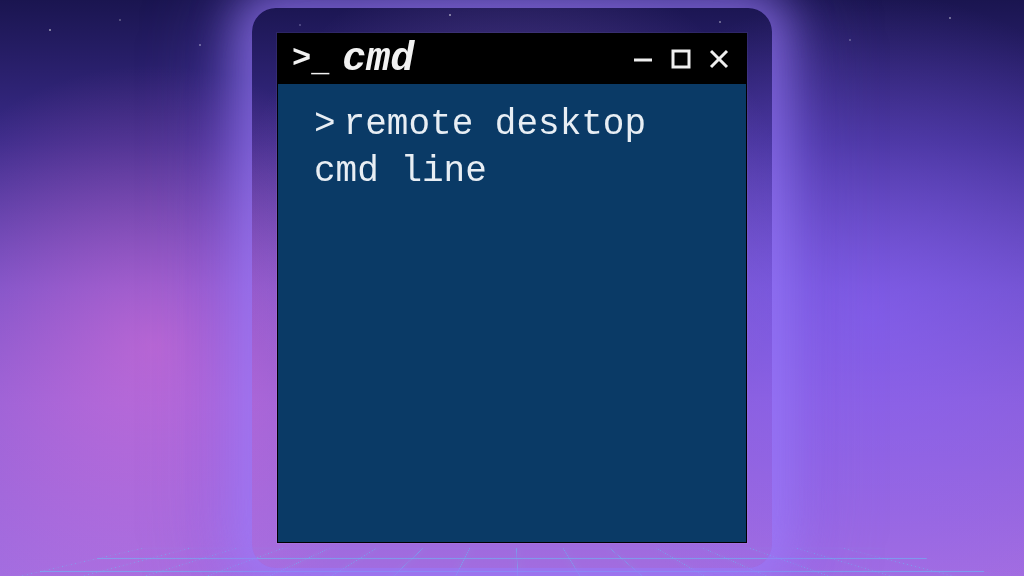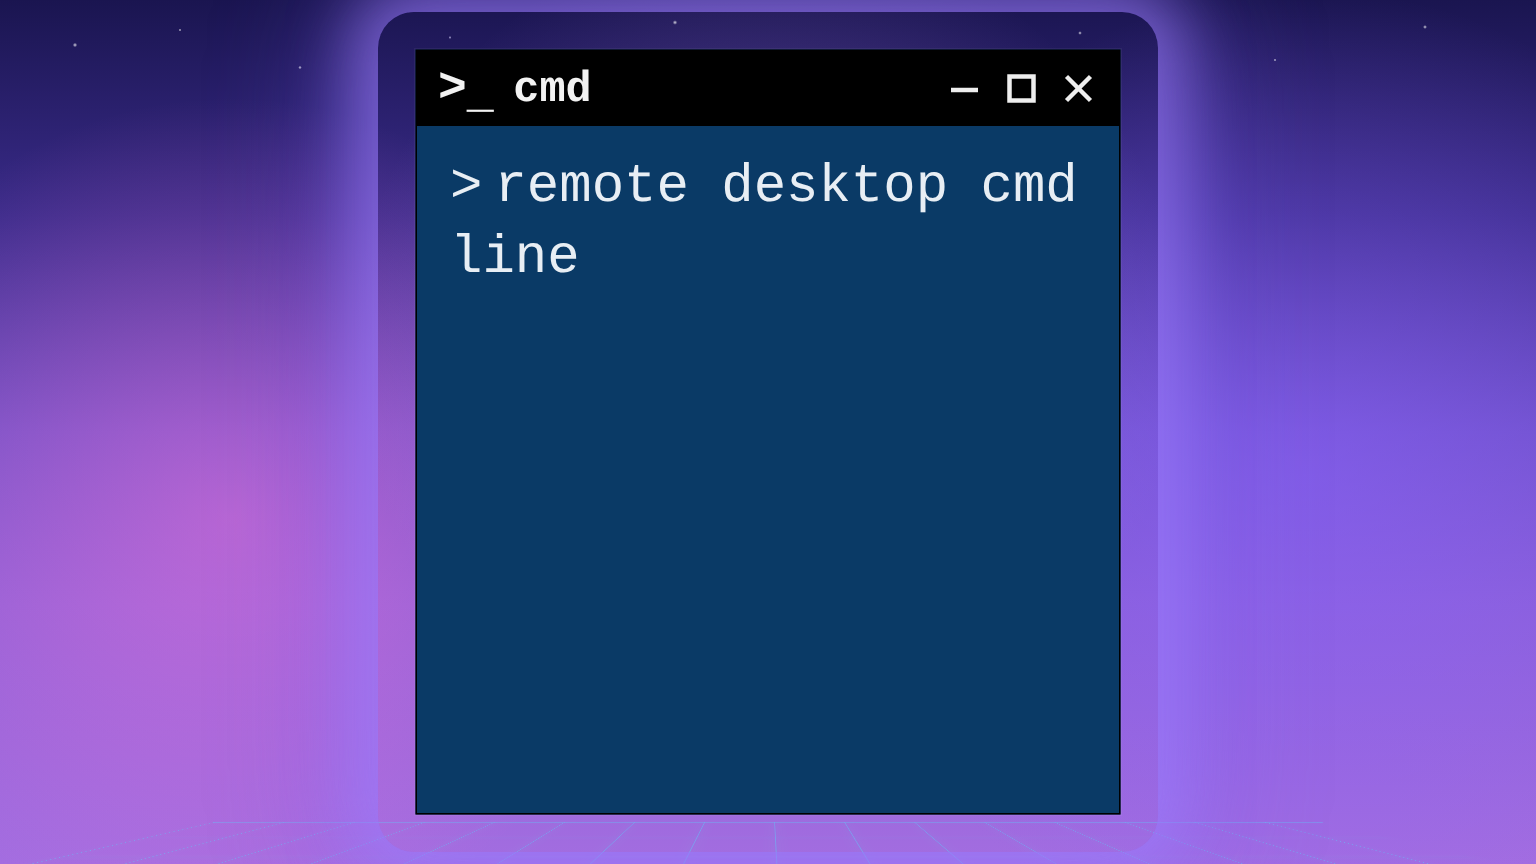--- a/index.html
+++ b/index.html
@@ -87,40 +87,41 @@
       display: flex;
       align-items: baseline;
       font-size: 30px;
       font-weight: bold;
       letter-spacing: -1px;
       line-height: 1;
     }
     .prompt-icon .gt { font-size: 32px; }
     .prompt-icon .us { font-size: 30px; margin-left: 1px; position: relative; top: 4px; }
     .title-text {
-      font-size: 29px;
+      font-size: 40px;
       font-weight: bold;
       flex: 1;
+      font-style: italic;
     }
     .window-controls {
       display: flex;
       align-items: center;
       gap: 12px;
     }
     .ctrl {
       color: #eee;
       display: inline-flex;
       align-items: center;
       justify-content: center;
       cursor: pointer;
     }
     .ctrl svg { display: block; }
     .terminal-body {
       flex: 1;
-      padding: 18px 22px;
+      padding: 18px 36px;
       color: #e8eef4;
       font-size: 36px;
       line-height: 1.3;
       font-weight: 500;
       font-family: Liberation Mono, monospace;
     }
     .prompt-char {
       margin-right: 8px;
     }
     .cmd-text {

